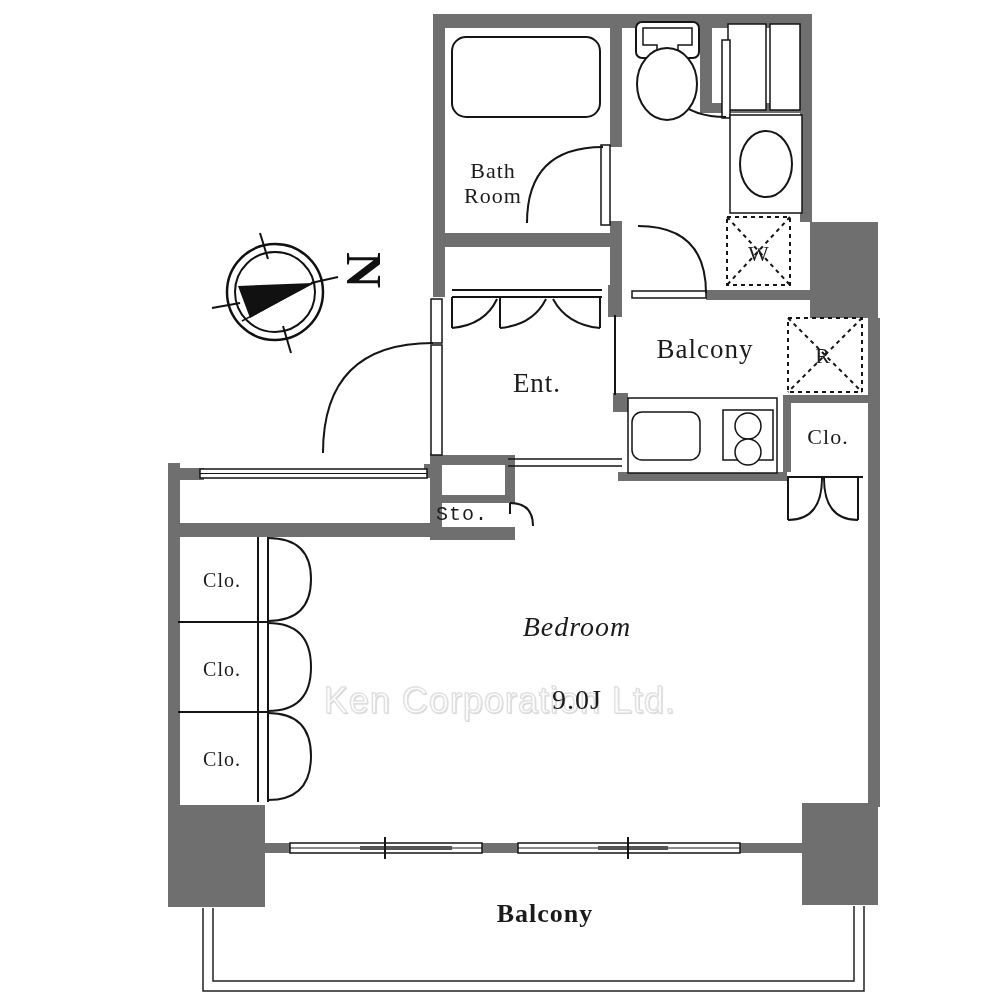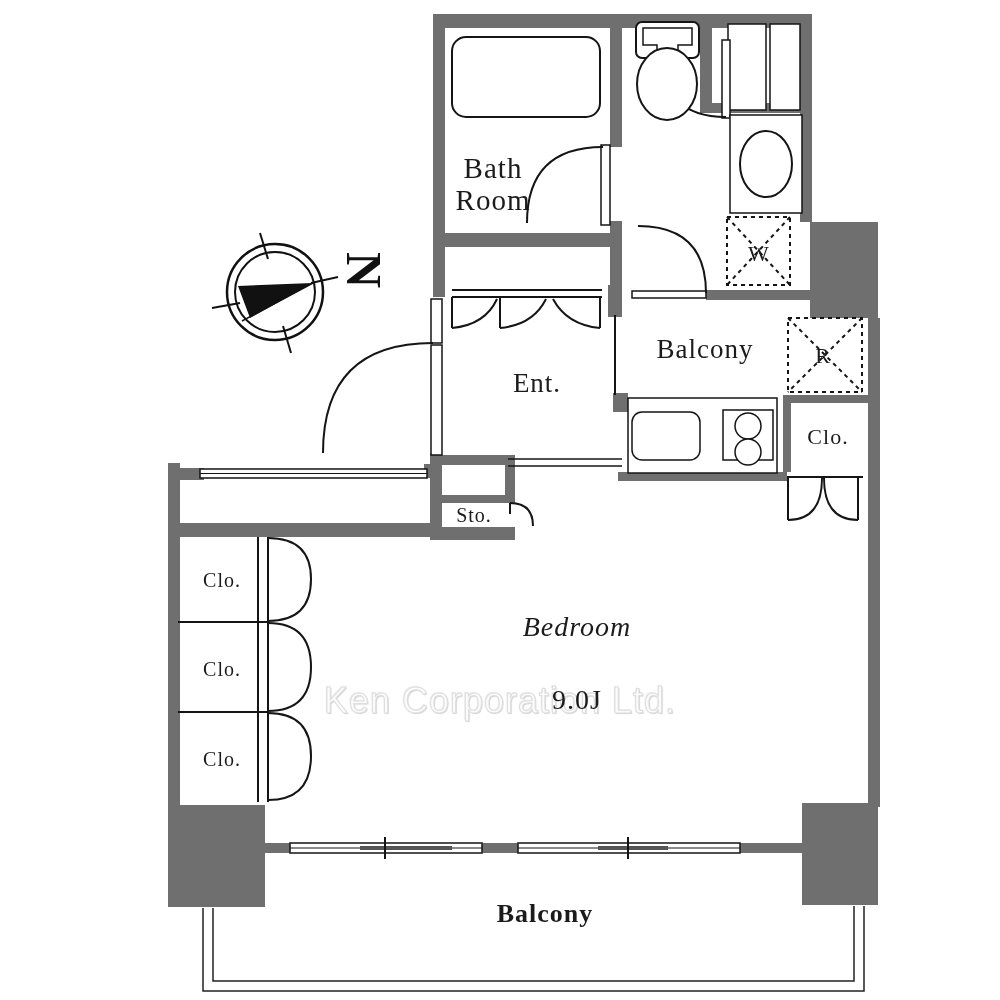--- a/index.html
+++ b/index.html
@@ -198,24 +198,24 @@
         <line x1="260" y1="233" x2="268" y2="259"></line>
         <line x1="311" y1="283" x2="338" y2="277"></line>
         <line x1="212" y1="308" x2="240" y2="303"></line>
         <line x1="283" y1="326" x2="291" y2="353"></line>
       </g>
       <polygon points="238,286 313,283 250,318" fill="#111"></polygon>
       <line x1="313" y1="283" x2="242" y2="321" stroke="#111" stroke-width="1.5"></line>
     </g>
   </svg>
 
-  <div class="lbl" style="left:493px;top:184px;font-size:29px;width:78px;">Bath Room</div>
+  <div class="lbl" style="left:493px;top:184px;font-size:22px;width:78px;">Bath Room</div>
   <div class="lbl" style="left:537px;top:383px;font-size:27px;width:120px;">Ent.</div>
   <div class="lbl" style="left:705px;top:349px;font-size:27px;width:160px;">Balcony</div>
-  <div class="lbl" style="left:474px;top:515px;font-size:20px;width:80px;">Sto.</div>
+  <div class="lbl" style="left:462px;top:515px;font-size:20px;width:80px;font-family:Liberation Mono, monospace;">Sto.</div>
   <div class="lbl" style="left:828px;top:437px;font-size:22px;width:80px;">Clo.</div>
   <div class="lbl" style="left:222px;top:580px;font-size:20px;width:70px;">Clo.</div>
   <div class="lbl" style="left:222px;top:669px;font-size:20px;width:70px;">Clo.</div>
   <div class="lbl" style="left:222px;top:759px;font-size:20px;width:70px;">Clo.</div>
   <div class="lbl" style="left:577px;top:627px;font-size:28px;width:200px;font-style:italic;">Bedroom</div>
   <div class="lbl" style="left:577px;top:691px;font-size:28px;width:120px;margin-top:9px;">9.0J</div>
   <div class="lbl" style="left:545px;top:914px;font-size:26px;width:160px;font-weight:bold;">Balcony</div>
   <div class="lbl" style="left:759px;top:254px;font-size:22px;width:40px;">W</div>
   <div class="lbl" style="left:823px;top:356px;font-size:22px;width:40px;">R</div>
   <div class="north" style="left:364px;top:270px;font-size:50px;">N</div>

